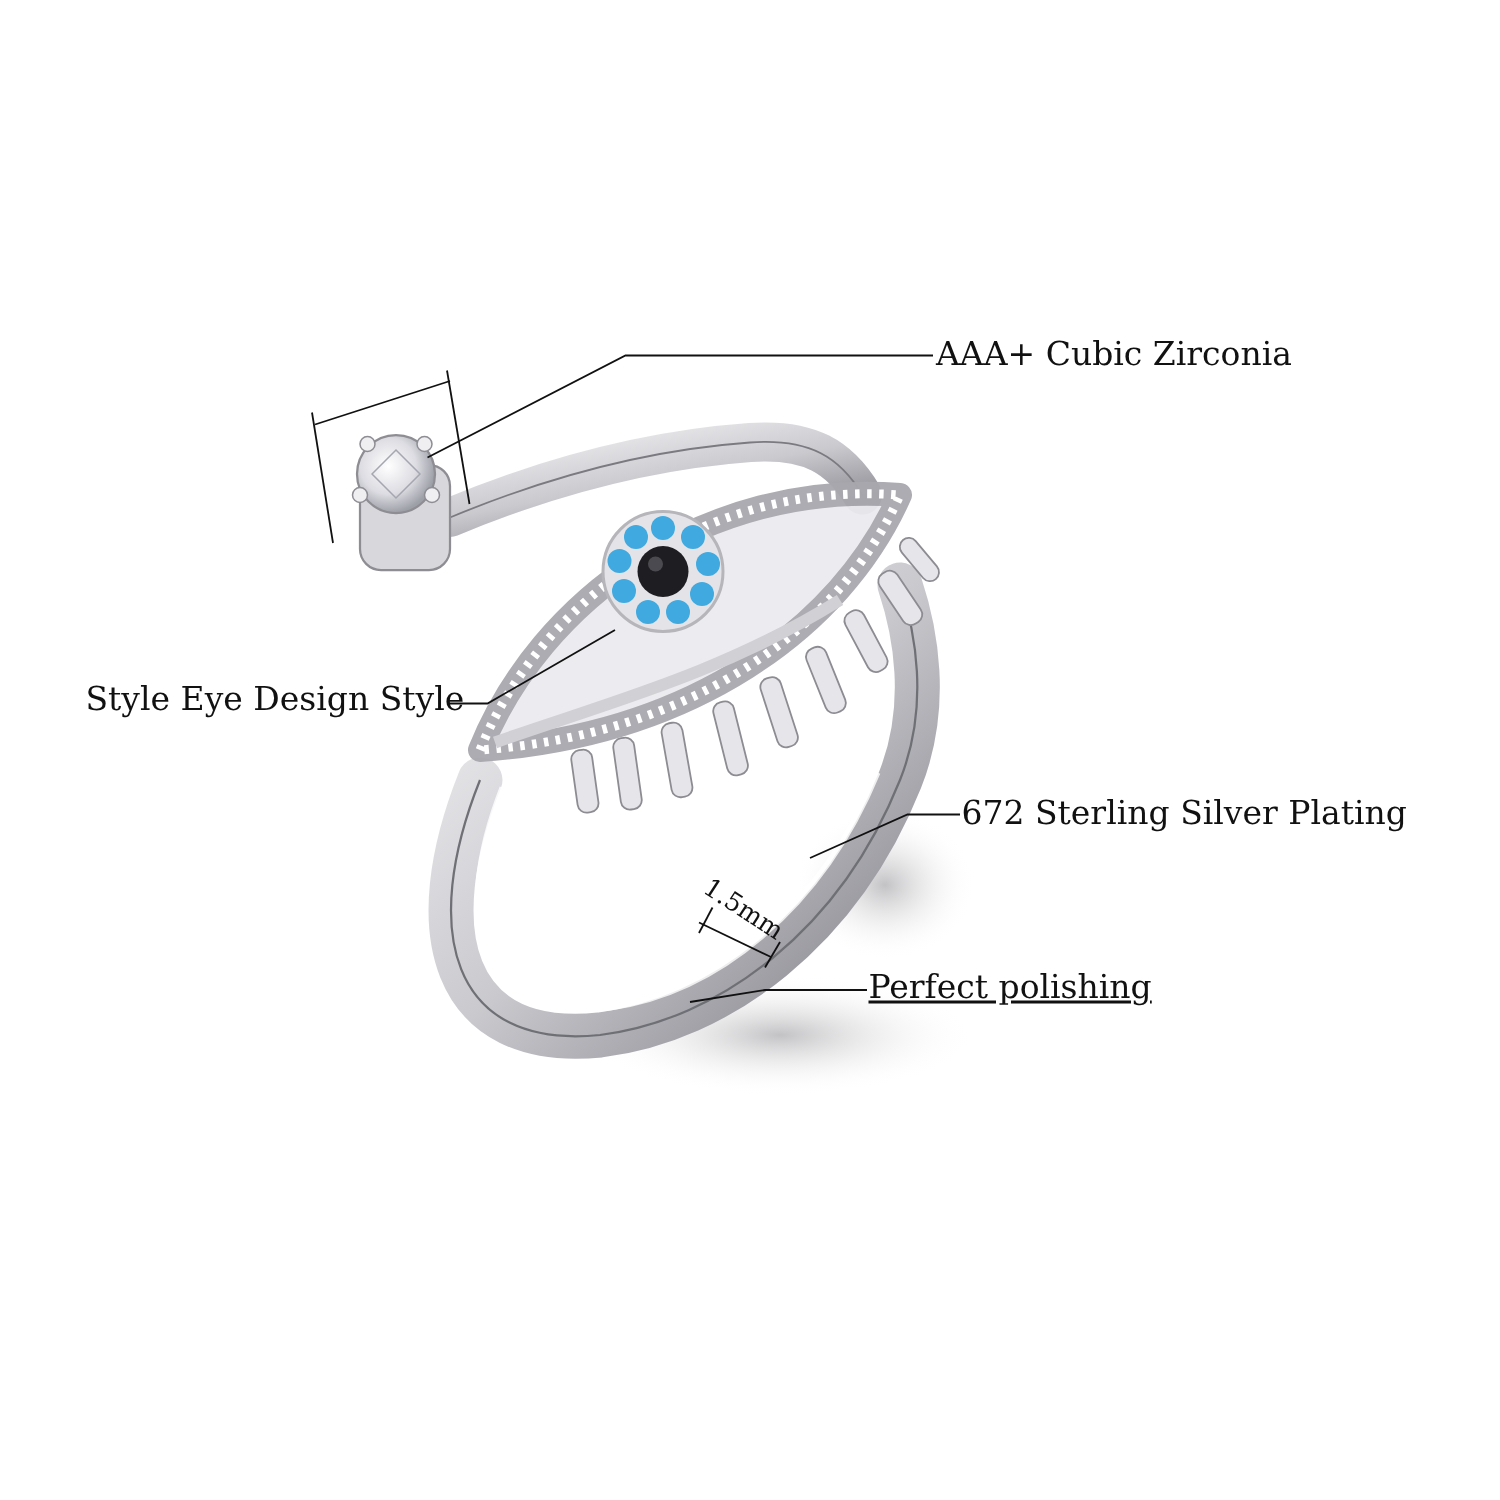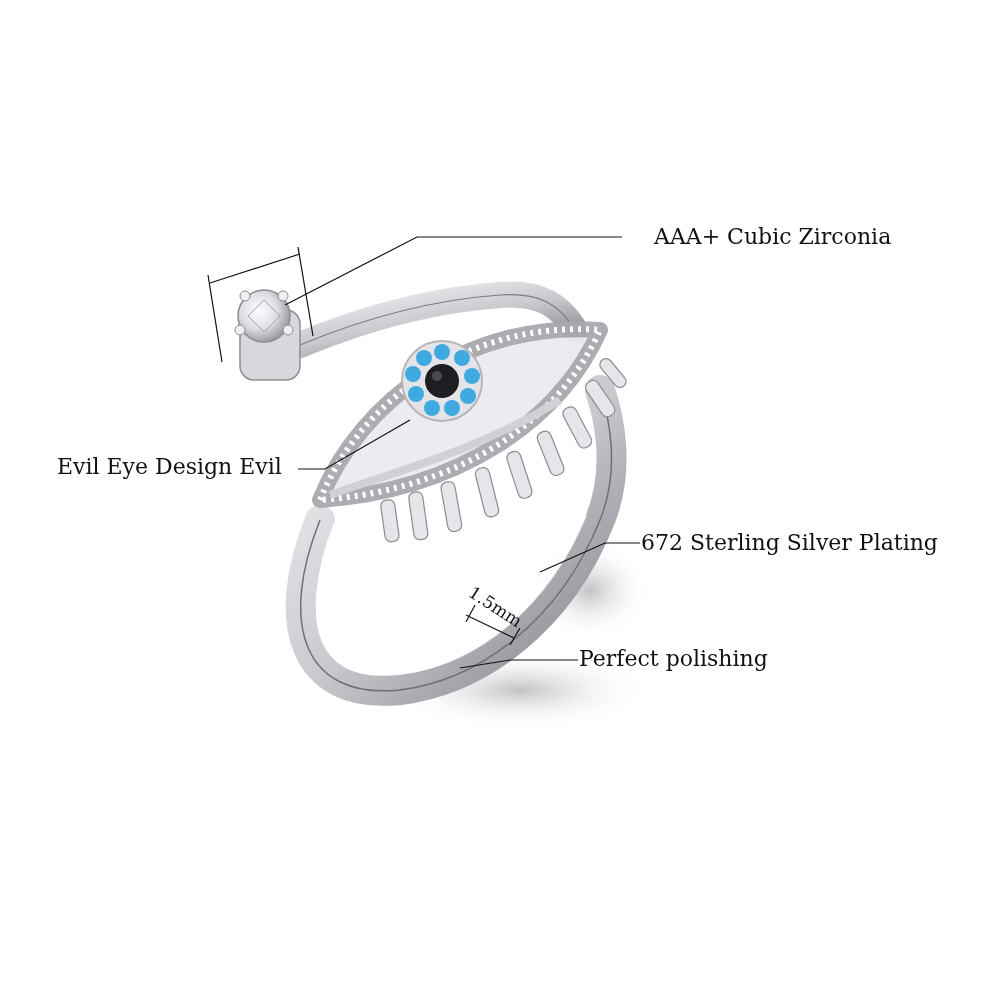--- a/index.html
+++ b/index.html
@@ -111,18 +111,18 @@
       <polyline points="298,469 325,469 410,420"></polyline>
       <polyline points="640,543 605,543 540,572"></polyline>
       <polyline points="578,660 510,660 460,668"></polyline>
 
       <line x1="466" y1="615" x2="514" y2="638"></line>
       <line x1="475" y1="605" x2="466" y2="622"></line>
       <line x1="520" y1="628" x2="510" y2="645"></line>
     </g>
   </svg>
 
-  <span class="label" style="left:624px; top:226px;margin-left:30px;">AAA+ Cubic Zirconia</span>
-  <span class="label" style="left:57px; top:456px;">Evil Eye Design Evil</span>
+  <span class="label" style="left:624px; top:226px;">AAA+ Cubic Zirconia</span>
+  <span class="label" style="left:57px; top:456px;">Style Eye Design Style</span>
   <span class="label" style="left:641px; top:532px;">672 Sterling Silver Plating</span>
-  <span class="label" style="left:579px; top:648px;">Perfect polishing</span>
+  <span class="label" style="left:579px; top:648px;text-decoration:underline;">Perfect polishing</span>
   <span class="dim-label" style="left:476px; top:582px; transform: rotate(33deg);">1.5mm</span>
 </div>
 
 </body></html>

